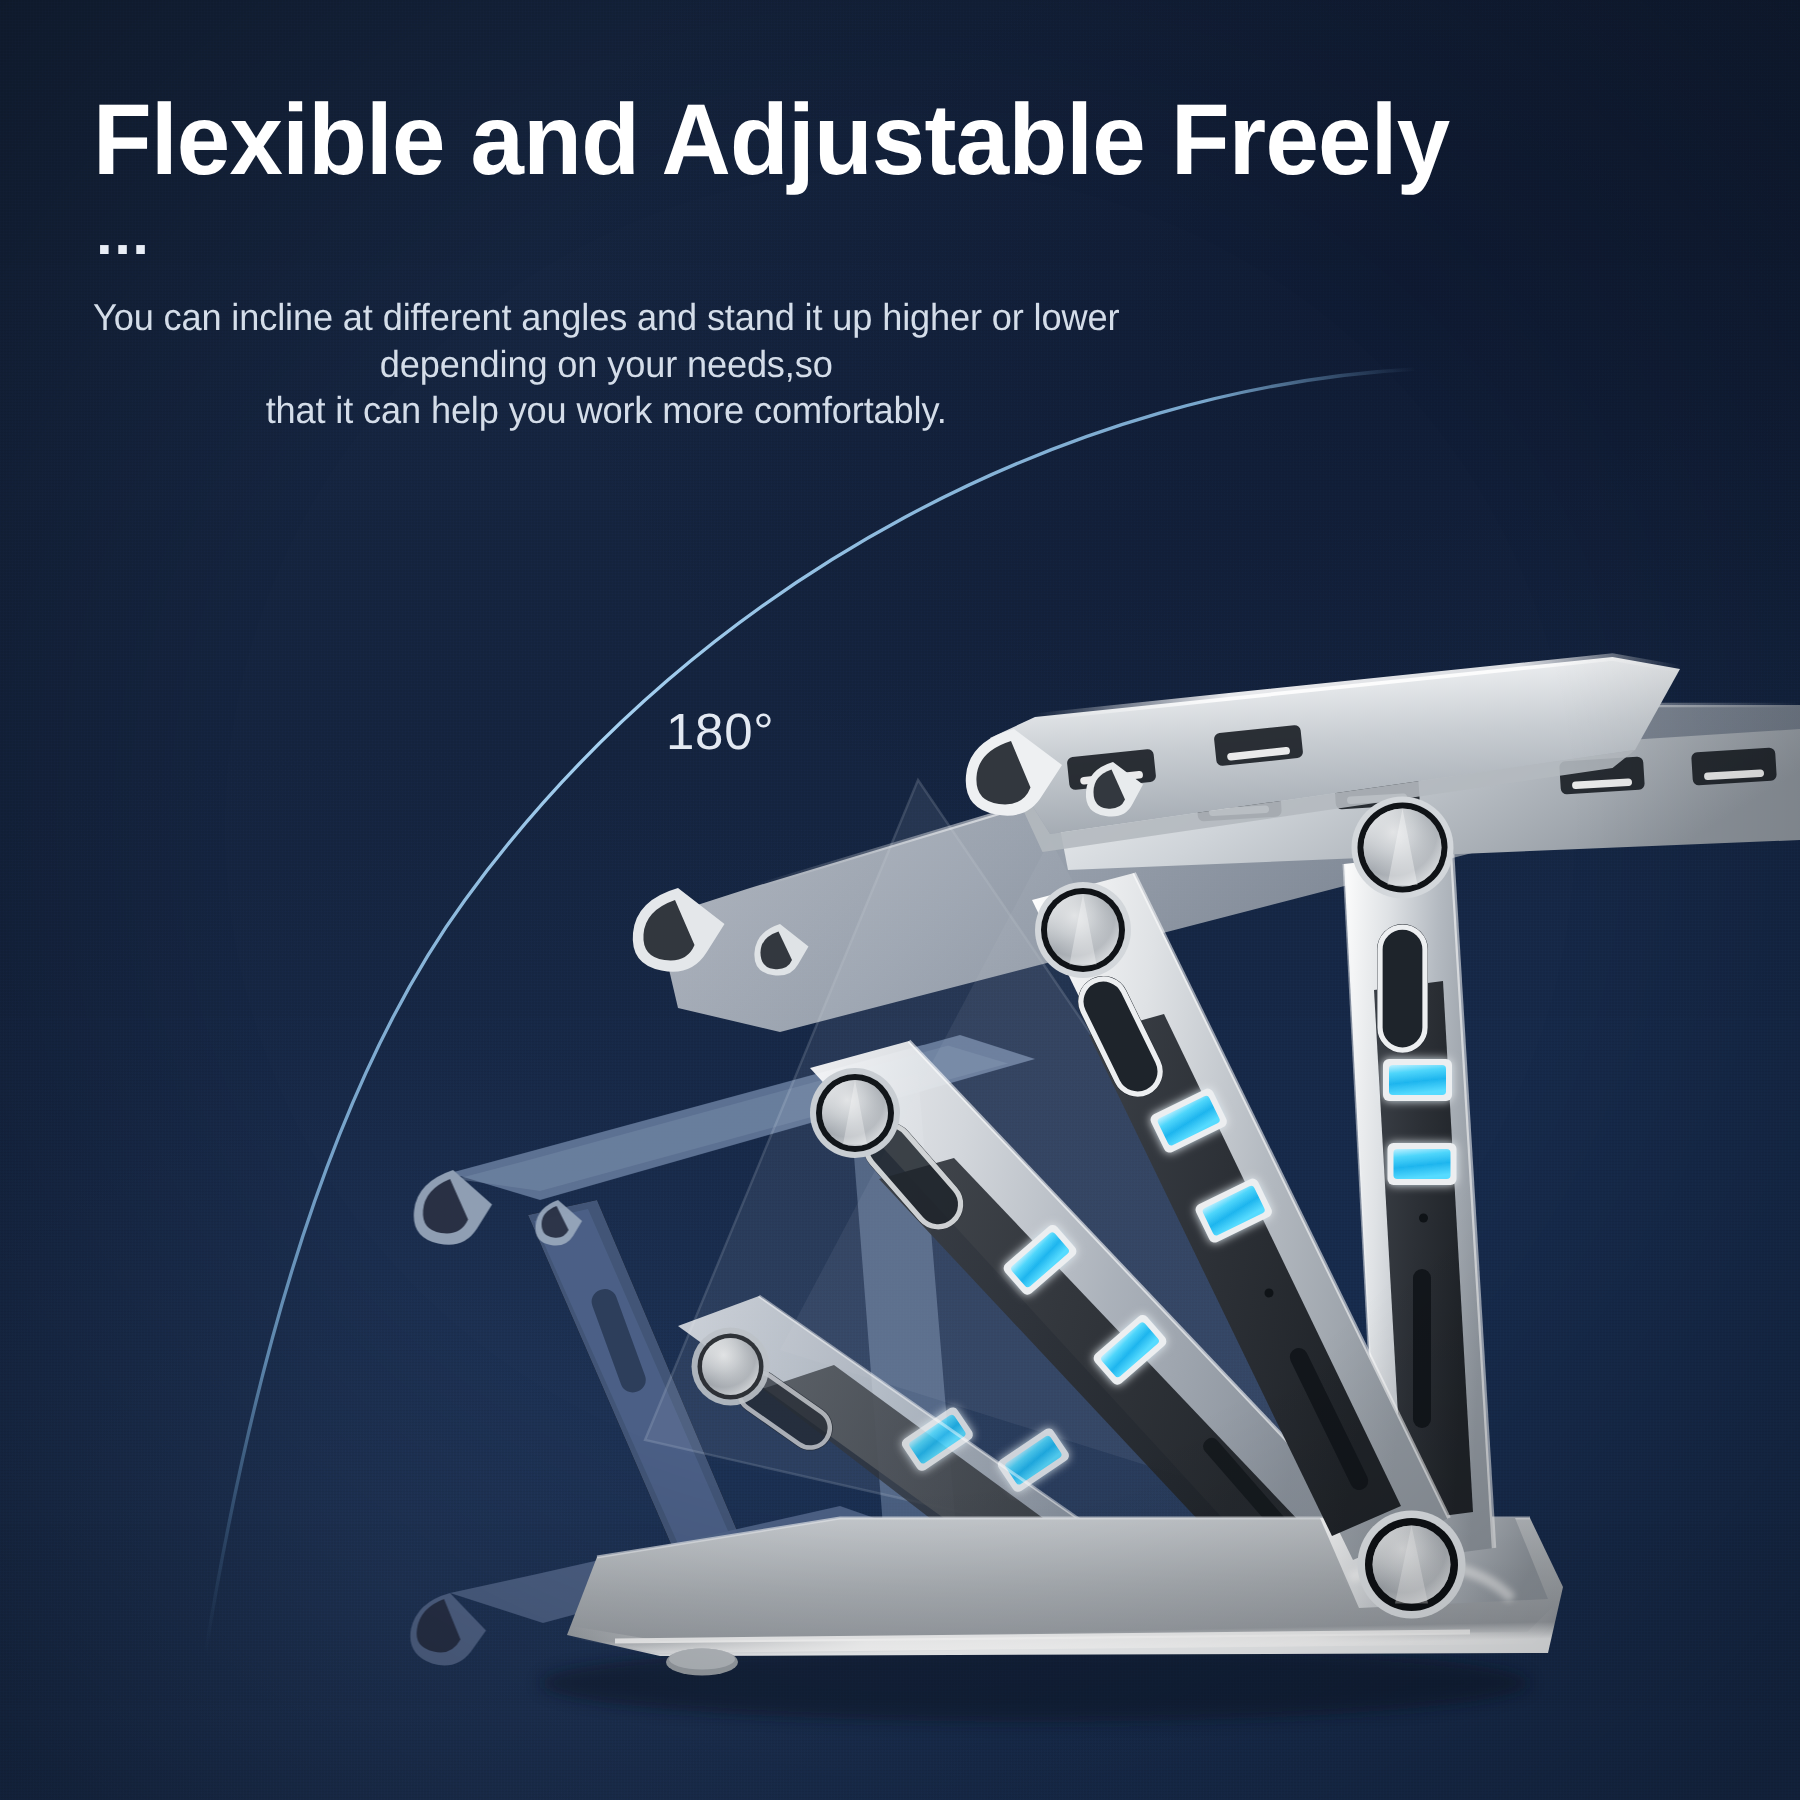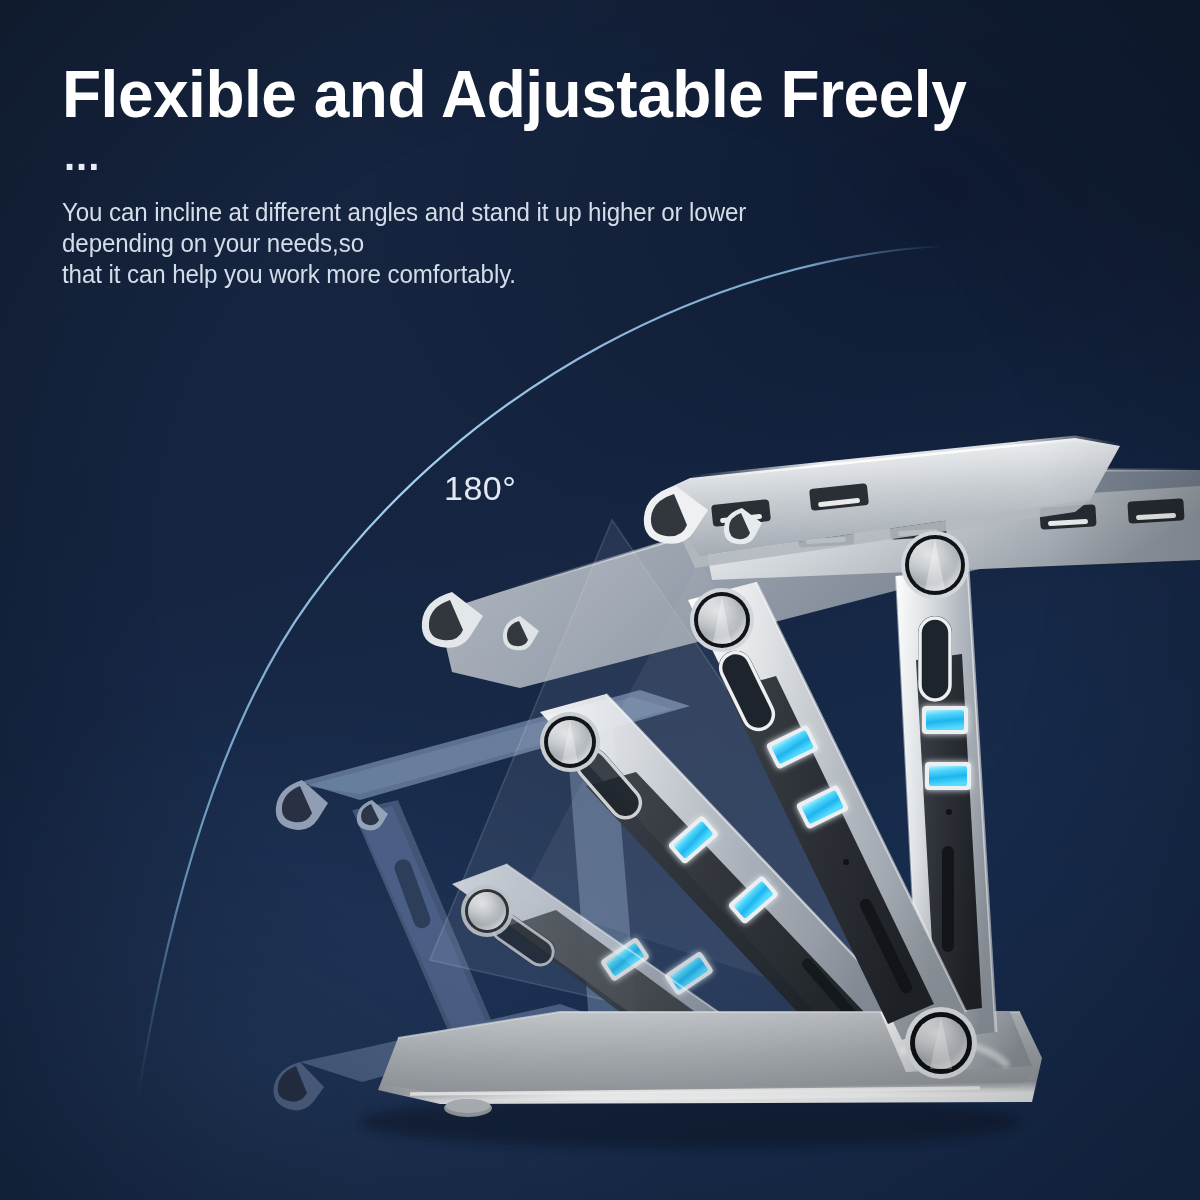--- a/index.html
+++ b/index.html
@@ -10,20 +10,21 @@
     background:#15243f;
   }
   #stage {
     position:relative;
     width:1200px; height:1200px;
     overflow:hidden;
     background:
       radial-gradient(ellipse 900px 760px at 22% 88%, rgba(48,72,112,0.40) 0%, rgba(30,50,84,0.14) 48%, rgba(0,0,0,0) 74%),
       radial-gradient(ellipse 820px 600px at 78% 16%, rgba(10,20,42,0.55) 0%, rgba(0,0,0,0) 70%),
       linear-gradient(162deg, #16253f 0%, #152440 40%, #172b4c 72%, #1a2f52 100%);
+    text-align: center;
   }
   
   #weave {
     position:absolute; inset:0;
     background-image:
       repeating-linear-gradient(0deg, rgba(255,255,255,0.028) 0px, rgba(255,255,255,0.028) 1px, rgba(0,0,0,0.03) 1px, rgba(0,0,0,0.03) 2px),
       repeating-linear-gradient(90deg, rgba(255,255,255,0.022) 0px, rgba(255,255,255,0.022) 1px, rgba(0,0,0,0.026) 1px, rgba(0,0,0,0.026) 2px);
     pointer-events:none;
     mix-blend-mode:overlay;
     opacity:.75;

